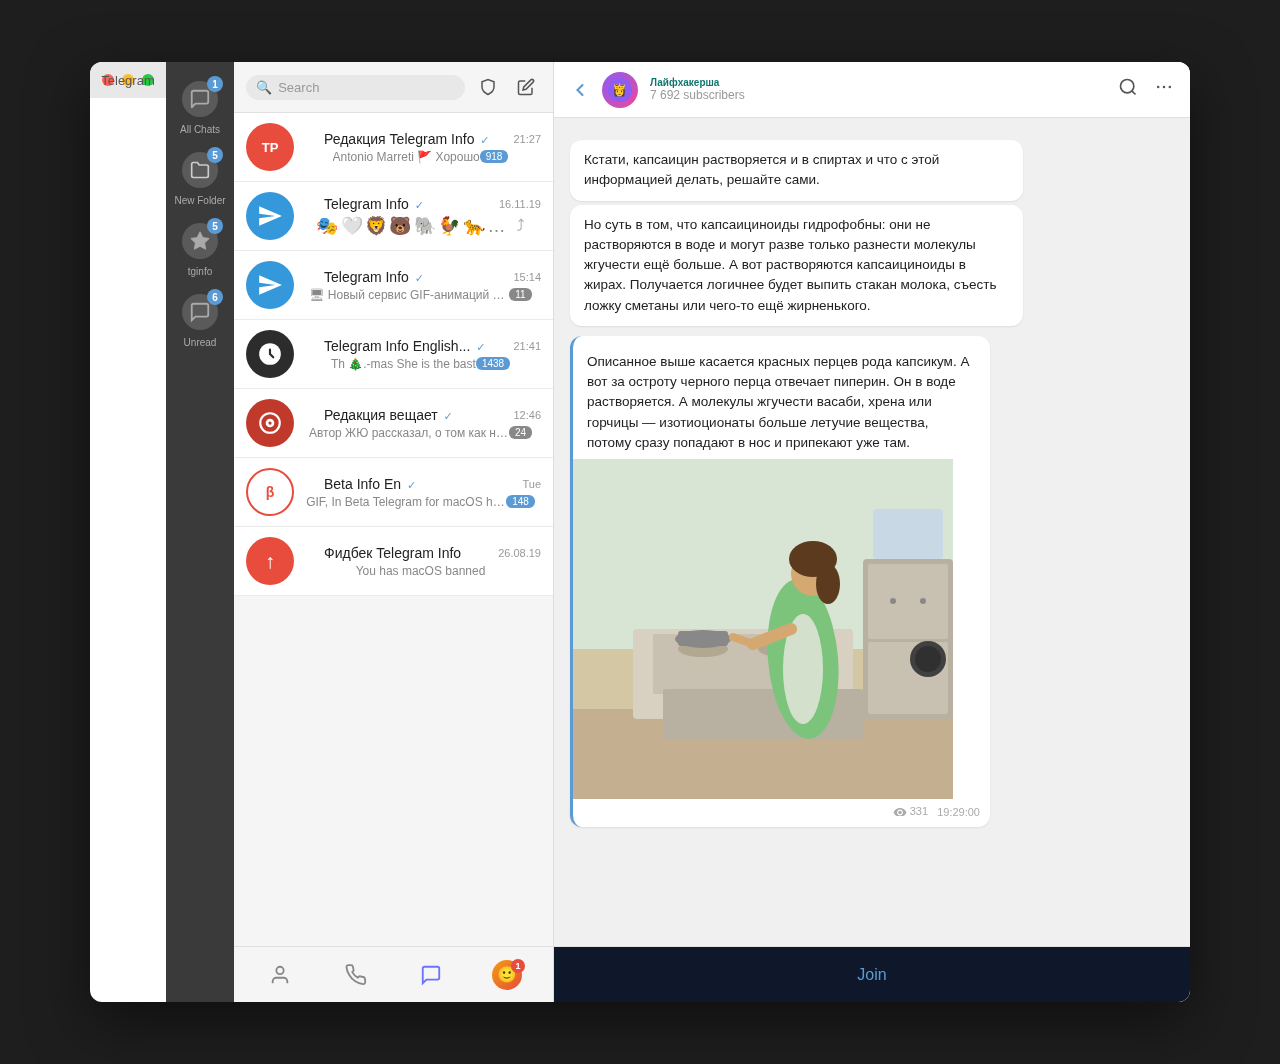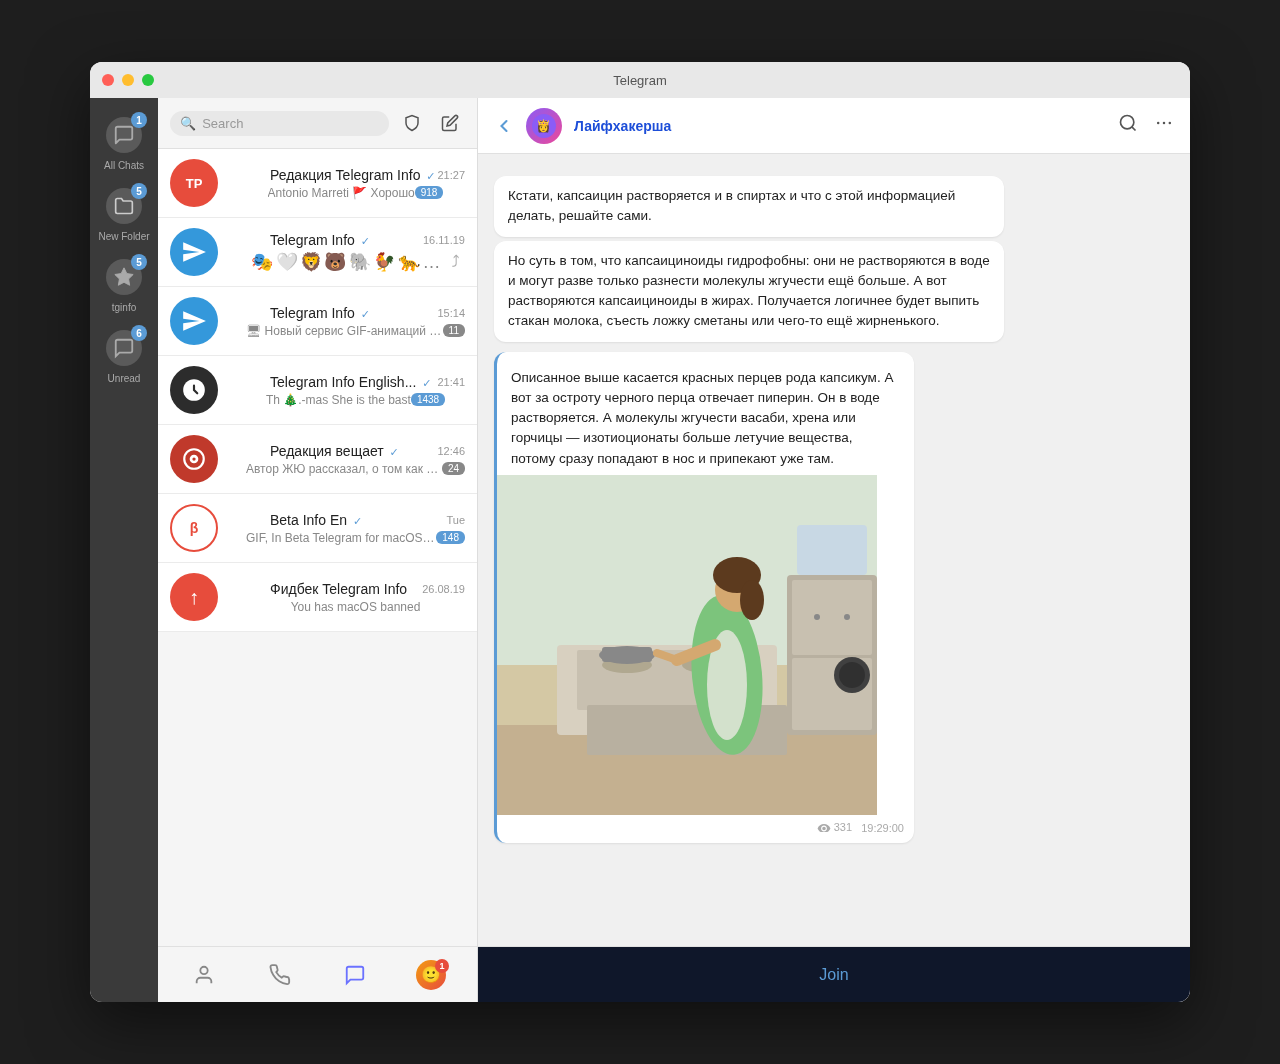--- a/index.html
+++ b/index.html
@@ -11,21 +11,21 @@
       min-height: 100vh;
       font-family: -apple-system, BlinkMacSystemFont, 'Segoe UI', sans-serif;
     }
     .window {
       width: 1100px;
       height: 940px;
       background: #fff;
       border-radius: 12px;
       overflow: hidden;
       display: flex;
-      flex-direction: column;
+      flex-direction: row;
       box-shadow: 0 20px 60px rgba(0,0,0,0.5);
     }
     .titlebar {
       background: #e8e8e8;
       height: 36px;
       display: flex;
       align-items: center;
       padding: 0 12px;
       flex-shrink: 0;
       position: relative;
@@ -171,21 +171,21 @@
       flex: 1;
       overflow-y: auto;
     }
     .chat-item {
       display: flex;
       align-items: center;
       padding: 10px 12px;
       cursor: pointer;
       border-bottom: 1px solid #ebebeb;
       background: #fff;
-      gap: 28px;
+      gap: 6px;
     }
     .chat-avatar {
       width: 48px;
       height: 48px;
       border-radius: 50%;
       flex-shrink: 0;
       display: flex;
       align-items: center;
       justify-content: center;
       font-size: 22px;
@@ -313,23 +313,23 @@
       flex-shrink: 0;
       background: linear-gradient(135deg, #8B5CF6, #EC4899);
       display: flex;
       align-items: center;
       justify-content: center;
       color: #fff;
       font-size: 16px;
     }
     .chat-header-info { flex: 1; }
     .chat-header-name {
-      font-size: 14px;
+      font-size: 10px;
       font-weight: 600;
-      color: #1d4ed8;
+      color: #0f766e;
     }
     .chat-header-sub {
       font-size: 12px;
       color: #999;
     }
     .chat-header-actions {
       display: flex;
       gap: 16px;
       align-items: center;
     }
@@ -667,20 +667,21 @@
           </svg>
         </div>
         <div class="chat-header-avatar">
           <svg width="24" height="24" viewBox="0 0 36 36" fill="none">
             <circle cx="18" cy="18" r="18" fill="#8B5CF6"></circle>
             <text x="50%" y="55%" dominant-baseline="middle" text-anchor="middle" font-size="18" fill="white">👸</text>
           </svg>
         </div>
         <div class="chat-header-info">
           <div class="chat-header-name">Лайфхакерша</div>
+          <div class="chat-header-sub">7 692 subscribers</div>
         </div>
         <div class="chat-header-actions">
           <div class="header-action-icon">
             <svg width="20" height="20" viewBox="0 0 24 24" fill="none" stroke="#555" stroke-width="2">
               <circle cx="11" cy="11" r="8"></circle>
               <line x1="21" y1="21" x2="16.65" y2="16.65"></line>
             </svg>
           </div>
           <div class="header-action-icon">
             <svg width="20" height="20" viewBox="0 0 24 24" fill="#555">

